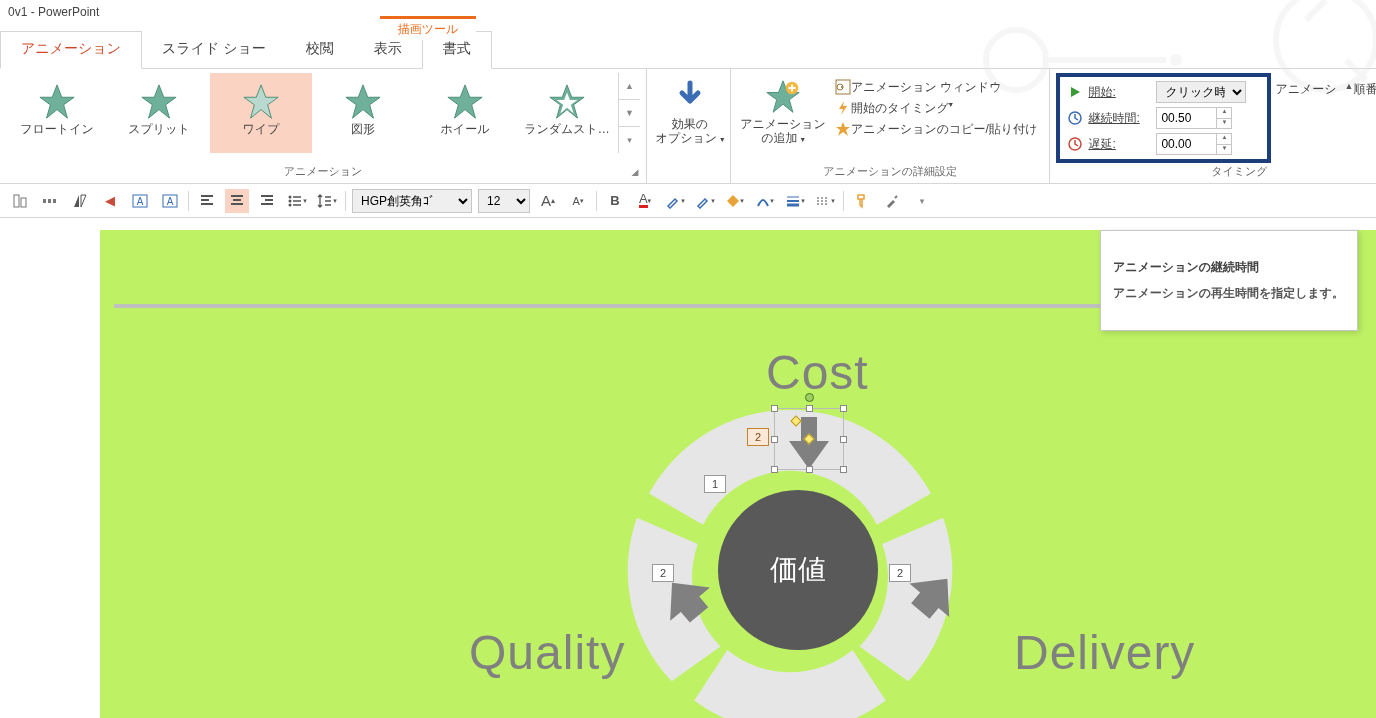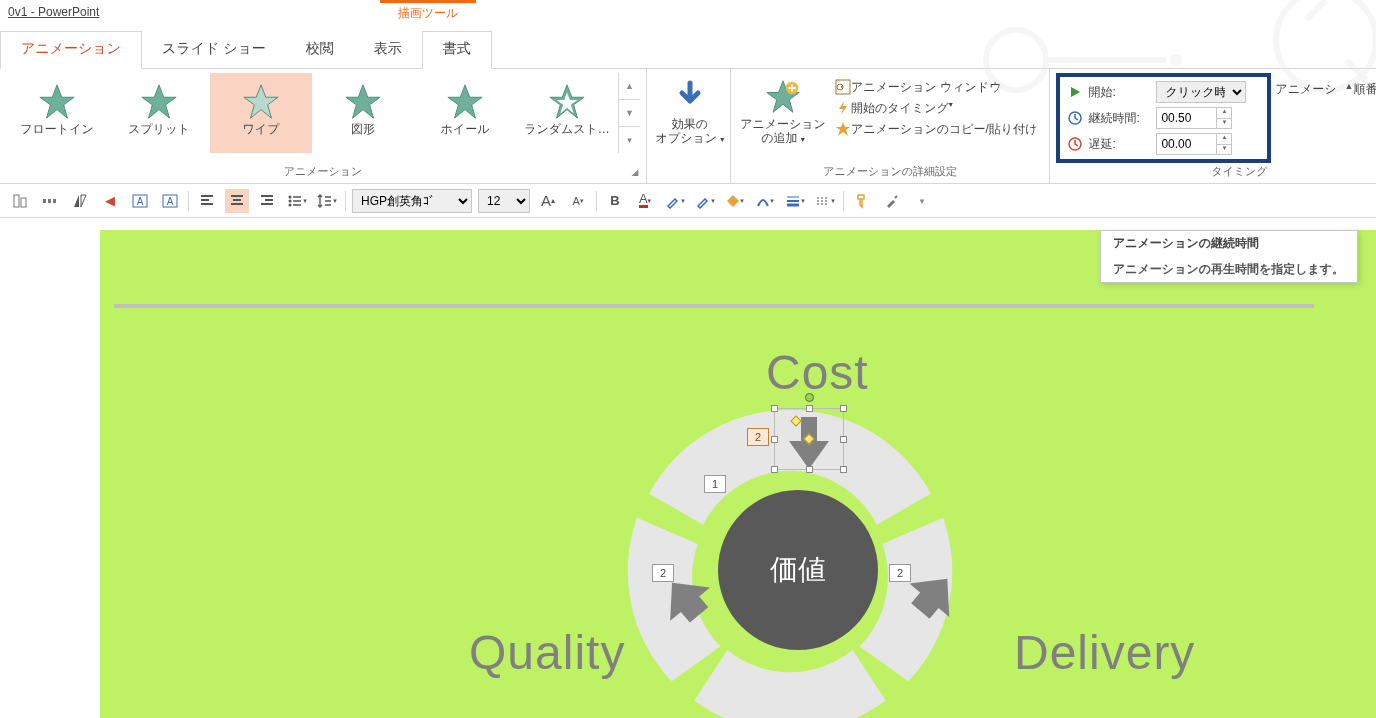--- a/index.html
+++ b/index.html
@@ -1,40 +1,40 @@
 <!DOCTYPE html>
 <html><head>
 <meta charset="utf-8">
 <style>
 * { margin:0; padding:0; box-sizing:border-box; font-family:"Meiryo UI","Segoe UI",sans-serif; }
 body { background:#fff; font-size:12px; color:#444; overflow:hidden; width:1376px; height:718px; position:relative; }
 .titlebar { height:24px; display:flex; align-items:center; padding:0 8px; }
-.titlebar .title { font-size:12px; color:#444;text-decoration:underline; }
-.ctxtool { position:absolute; left:380px; top:0; height:24px; display:flex; align-items:center; justify-content:center; width:96px; background:#fff; border-top:3px solid #ec6b1a; color:#ec6b1a; }
+.titlebar .title { font-size:12px; color:#444; }
+.ctxtool { position:absolute; left:380px; top:16px; height:24px; display:flex; align-items:center; justify-content:center; width:96px; background:#fff; border-top:3px solid #ec6b1a; color:#ec6b1a; }
 .tabrow { height:45px; display:flex; align-items:flex-end; border-bottom:1px solid #d6d6d6; }
 .tab { padding:8px 20px 10px; font-size:14px; color:#444; cursor:pointer; }
 .tab.active { color:#d04727; border:1px solid #d6d6d6; border-bottom:1px solid #fff; margin-bottom:-1px; background:#fff; }
 .tab.fmt { border:1px solid #d6d6d6; border-bottom:1px solid #fff; margin-bottom:-1px; }
 .ribbon { height:115px; display:flex; border-bottom:1px solid #d6d6d6; }
 .group { border-right:1px solid #d6d6d6; display:flex; flex-direction:column; justify-content:space-between; padding:4px 6px 2px; }
 .group .label { text-align:center; font-size:11px; color:#666; padding-bottom:2px; }
 .gallery { display:flex; gap:0; }
 .gitem { width:102px; height:80px; display:flex; flex-direction:column; align-items:center; justify-content:center; padding-bottom:6px; cursor:pointer; }
 .gitem.sel { background:#fbd3c3; }
 .gitem .cap { font-size:12px; color:#444; margin-top:0; }
 .star { width:38px; height:38px; }
 .galmore { width:22px; display:flex; flex-direction:column; border-left:1px solid #d6d6d6; }
 .galmore div { flex:1; display:flex; align-items:center; justify-content:center; font-size:9px; color:#888; border-bottom:1px solid #d6d6d6; cursor:pointer; }
 .bigbtn { width:74px; display:flex; flex-direction:column; align-items:center; justify-content:center; gap:2px; padding-top:6px; cursor:pointer; }
 .bigbtn .cap { font-size:12px; text-align:center; line-height:1.2; }
 .vlist { display:flex; flex-direction:column; gap:4px; padding:2px 6px; }
 .vitem { display:flex; align-items:flex-start; font-size:12px; cursor:pointer; white-space:nowrap; }
 .timing-box { border:4px solid #1c3f7c; padding:4px 8px; display:flex; flex-direction:column; gap:4px; min-width:215px; }
 .trow { display:flex; align-items:center; gap:6px; }
-.trow .tlabel { width:62px; font-size:12px; }
+.trow .tlabel { width:62px; font-size:12px;text-decoration:underline; }
 .trow input, .trow select { border:1px solid #c6c6c6; height:22px; font-size:12px; padding:0 4px; }
 .trow select { width:90px; }
 .spin { display:flex; }
 .spin input { width:60px; border-right:none; }
 .spin .updn { width:16px; display:flex; flex-direction:column; border:1px solid #c6c6c6; }
 .spin .updn div { flex:1; font-size:6px; text-align:center; color:#666; cursor:pointer; border-bottom:1px solid #c6c6c6; }
 .ordercol { display:flex; flex-direction:row; gap:8px; padding:8px 4px 0 2px; }
 .qat { height:34px; border-bottom:1px solid #d6d6d6; display:flex; align-items:center; gap:6px; padding:0 8px; background:#fff; }
 .qbtn { width:24px; height:24px; display:flex; align-items:center; justify-content:center; cursor:pointer; color:#555; font-size:13px; }
 .qbtn.sel { background:#fbd3c3; }
@@ -47,21 +47,21 @@
 .ring svg { width:100%; height:100%; }
 .centercircle { position:absolute; left:604px; top:260px; width:160px; height:160px; border-radius:50%; background:#595959; display:flex; align-items:center; justify-content:center; color:#fff; font-size:28px; }
 .biglabel { position:absolute; font-size:48px; color:#808080; letter-spacing:1px; }
 .arrow { position:absolute; }
 .tagnum { position:absolute; border:1px solid #c0822a; background:#fce8d6; width:22px; height:18px; font-size:11px; display:flex; align-items:center; justify-content:center; color:#7a4a12; }
 .tagnum.plain { border:1px solid #999; background:#fff; color:#444; }
 .selbox { position:absolute; border:1px solid #bbb; }
 .selhandle { position:absolute; width:7px; height:7px; background:#fff; border:1px solid #888; }
 .rothandle { position:absolute; width:9px; height:9px; border-radius:50%; background:#9ecf63; border:1px solid #4a7a1f; }
 .adjhandle { position:absolute; width:8px; height:8px; background:#ffea7a; border:1px solid #b79a20; transform:rotate(45deg); }
-.tooltip { position:absolute; left:1100px; top:230px; width:258px; border:1px solid #c6c6c6; background:#fff; padding:4px 12px; box-shadow:2px 2px 6px rgba(0,0,0,.15); }
+.tooltip { position:absolute; left:1100px; top:230px; width:258px; border:1px solid #c6c6c6; background:#fff; padding:28px 12px; box-shadow:2px 2px 6px rgba(0,0,0,.15); }
 .tooltip .tt-title { font-weight:bold; font-size:12px; margin-bottom:8px; }
 .tooltip .tt-body { font-size:12px; color:#555; line-height:1.5;font-weight:bold; }
 .dlaunch { position:absolute; right:4px; bottom:2px; width:14px; height:14px; font-size:9px; color:#888; cursor:pointer; text-align:center; }
 .bg-deco { position:absolute; right:0; top:0; width:420px; height:120px; pointer-events:none; opacity:.35; }
 svg { display:block; }
 </style>
 </head>
 <body>
 
 <svg class="bg-deco" viewBox="0 0 420 120">

